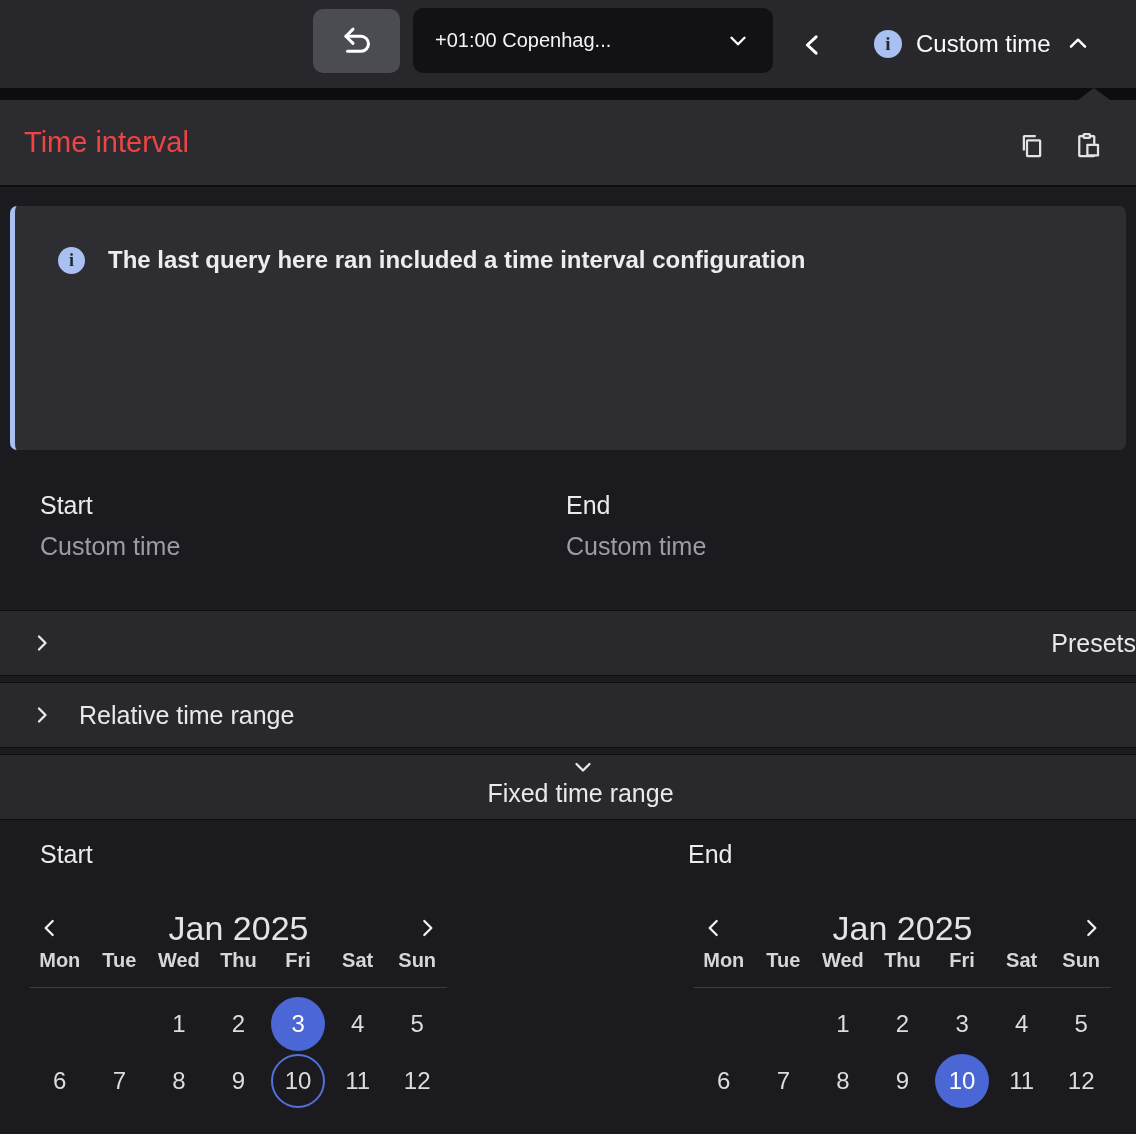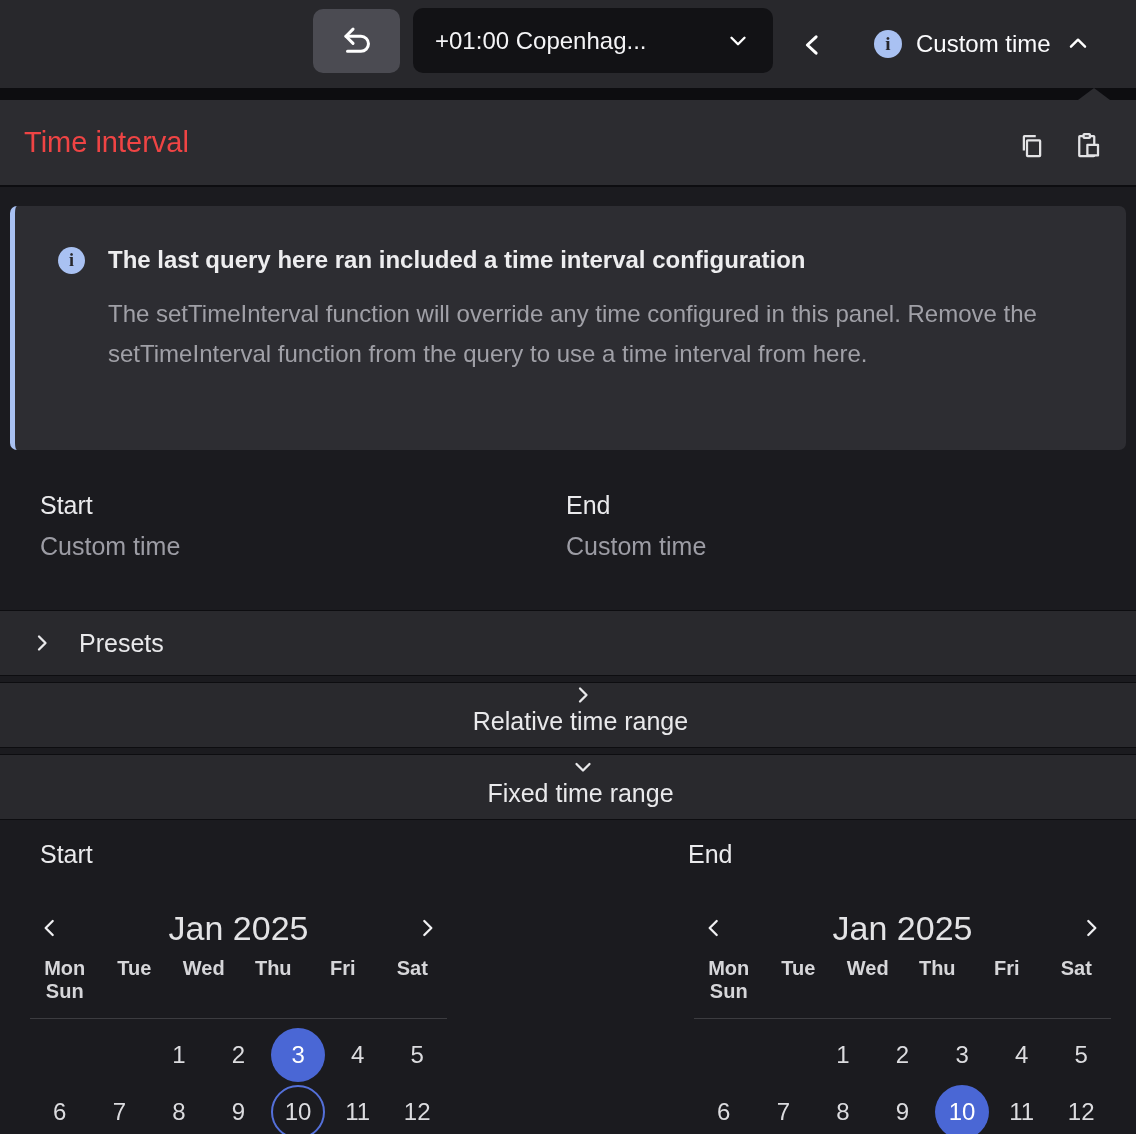--- a/index.html
+++ b/index.html
@@ -23,21 +23,21 @@
     color:var(--text);
   }
   svg{display:block;}
 
   
   .topbar{position:absolute;left:0;top:0;width:1136px;height:88px;background:var(--bar-bg);}
   .undo-btn{position:absolute;left:313px;top:9px;width:87px;height:64px;border-radius:10px;
     background:#4b4b52;border:none;display:flex;align-items:center;justify-content:center;cursor:pointer;}
   .tz-btn{position:absolute;left:413px;top:8px;width:360px;height:65px;border-radius:10px;
     background:#121215;border:none;display:flex;align-items:center;cursor:pointer;
-    padding:0 22px;color:#f4f4f6;font-size:24px;font-family:inherit;}
+    padding:0 22px;color:#f4f4f6;font-size:20px;font-family:inherit;}
   .tz-btn .tz-label{flex:1;text-align:left;}
   .back-chip{position:absolute;left:794px;top:26px;width:38px;height:38px;background:none;border:none;
     display:flex;align-items:center;justify-content:center;cursor:pointer;}
   .custom-time-btn{position:absolute;left:862px;top:0;height:88px;display:flex;align-items:center;
     gap:14px;background:none;border:none;cursor:pointer;color:#fbfbfd;font-size:24px;font-family:inherit;padding:0 12px;}
   .info-circle{width:28px;height:28px;border-radius:50%;background:var(--accent);
     display:flex;align-items:center;justify-content:center;color:#27272c;
     font-weight:bold;font-size:19px;font-family:"Liberation Serif",serif;flex:0 0 auto;}
 
   
@@ -78,21 +78,21 @@
 
   
   .cal-heading{position:absolute;top:651px;font-size:25px;color:#eaeaec;}
   .calendar{position:absolute;top:718px;width:417px;}
   .cal-head{position:relative;height:42px;}
   .cal-month{text-align:center;line-height:42px;font-size:34px;color:#e3e3e5;}
   .cal-nav{position:absolute;top:6px;width:32px;height:30px;background:none;border:none;cursor:pointer;
     display:flex;align-items:center;justify-content:center;}
   .cal-nav.prev{left:4px;}
   .cal-nav.next{right:4px;}
-  .weekdays{display:grid;grid-template-columns:repeat(6,1fr);margin-top:8px;}
+  .weekdays{display:grid;grid-template-columns:repeat(7,1fr);}
   .weekdays span{text-align:center;font-size:20px;font-weight:bold;color:#d6d6d9;}
   .cal-divider{height:1px;background:#3c3c40;margin-top:15px;}
   .days{display:grid;grid-template-columns:repeat(7,1fr);row-gap:3px;margin-top:9px;}
   .day-cell{height:54px;display:flex;align-items:center;justify-content:center;}
   .day{width:54px;height:54px;border-radius:50%;display:flex;align-items:center;justify-content:center;
     font-size:24px;color:#dcdcdf;cursor:pointer;}
   .day.selected{background:var(--selected);color:#ffffff;}
   .day.outlined{border:2px solid #5470da;}
 </style>
 </head>
@@ -158,38 +158,37 @@
       <rect x="11.5" y="11" width="8.5" height="8.5" fill="#2c2c30"></rect>
     </svg>
   </span>
 </button>
 
 <div class="panel-body">
 
   <div class="banner">
     <span class="info-circle">i</span>
     <div class="banner-title">The last query here ran included a time interval configuration</div>
-    <div class="banner-body">The setTimeInterval function will override any time configured in this panel. Remove the setTimeInterval function from the query to use a time interval from here.</div>
   </div>
 
   <div class="field-label" style="left:40px;top:302px;">Start</div>
   <div class="field-value" style="left:40px;top:343px;">Custom time</div>
   <div class="field-label" style="left:566px;top:302px;">End</div>
   <div class="field-value" style="left:566px;top:343px;">Custom time</div>
 
-  <button class="section-row" style="top:421px;">
+  <button class="section-row" style="top:421px;justify-content:space-between;">
     <span class="chev">
       <svg width="24" height="24" viewBox="0 0 24 24" fill="none" stroke="#e9e9eb" stroke-width="2.3" stroke-linecap="round" stroke-linejoin="round">
         <polyline points="9 5.5 15.5 12 9 18.5"></polyline>
       </svg>
     </span>
     <span class="section-label">Presets</span>
   </button>
 
-  <button class="section-row" style="top:493px;flex-direction:column;">
+  <button class="section-row" style="top:493px;">
     <span class="chev">
       <svg width="24" height="24" viewBox="0 0 24 24" fill="none" stroke="#e9e9eb" stroke-width="2.3" stroke-linecap="round" stroke-linejoin="round">
         <polyline points="9 5.5 15.5 12 9 18.5"></polyline>
       </svg>
     </span>
     <span class="section-label">Relative time range</span>
   </button>
 
   <button class="section-row" style="top:565px;flex-direction:column;">
     <span class="chev">

